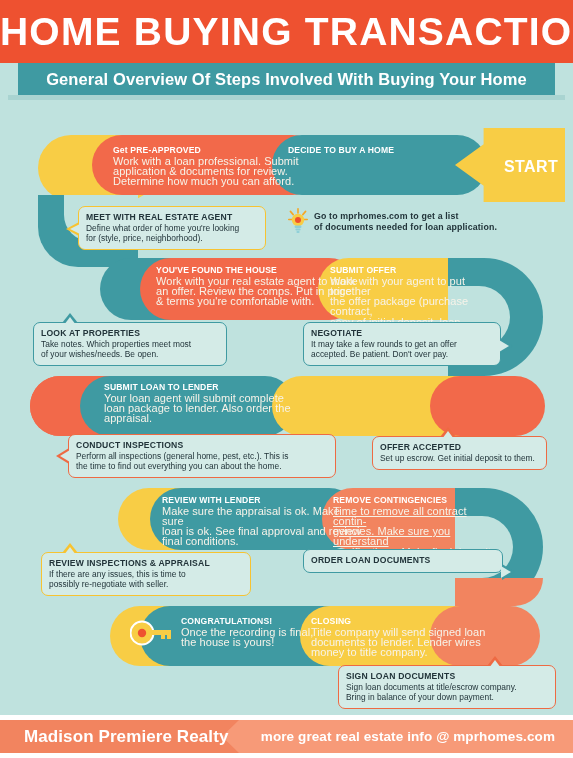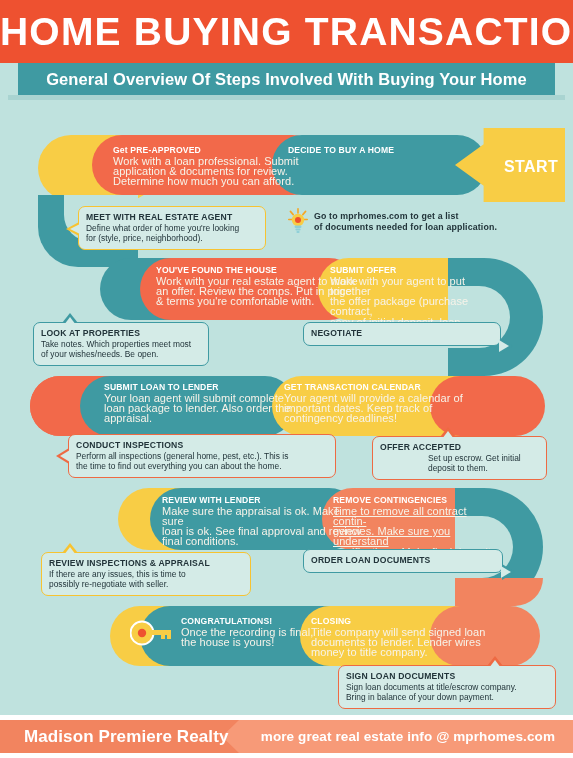--- a/index.html
+++ b/index.html
@@ -200,64 +200,60 @@
 an offer.  Review the comps.  Put in price
 &amp; terms you're comfortable with.</div>
   </div>
   <div class="txt on-dark" style="left:330px; top:265px; width:175px;">
     <div class="t">SUBMIT OFFER</div>
     <div class="b" style="white-space:pre-line;">Work with your agent to put together
 the offer package (purchase contract,
 copy of initial deposit, loan approval).</div>
   </div>
 
-  <div class="callout" style="left:33px; top:322px; width:176px;">
+  <div class="callout" style="left:33px; top:322px; width:194px;">
     <div class="t">LOOK AT PROPERTIES</div>
     <div class="b" style="white-space:pre-line;">Take notes.  Which properties meet most
 of your wishes/needs.  Be open.</div>
   </div>
   <div class="tail" style="left:62px; top:313px; border-left:8px solid transparent; border-right:8px solid transparent; border-bottom:10px solid #3f9aa2;"></div>
   <div class="tail" style="left:64px; top:317px; border-left:6px solid transparent; border-right:6px solid transparent; border-bottom:8px solid #d4ebe7;"></div>
 
   <div class="callout" style="left:303px; top:322px; width:198px;">
     <div class="t">NEGOTIATE</div>
+    <div class="b" style="white-space:pre-line;">It may take a few rounds to get an offer
+accepted. Be patient.  Don't over pay.</div>
   </div>
   <div class="tail" style="left:500px; top:338px; border-top:8px solid transparent; border-bottom:8px solid transparent; border-left:13px solid #3f9aa2;"></div>
   <div class="tail" style="left:499px; top:340px; border-top:6px solid transparent; border-bottom:6px solid transparent; border-left:10px solid #d4ebe7;"></div>
 
   <div class="pill" style="left:30px; top:376px; width:120px; height:60px; background:#f2694a;"></div>
   <div style="position:absolute; left:30px; top:376px; width:60px; height:60px; background:#f2694a; border-radius:60px 0 0 60px;"></div>
   <div class="pill" style="left:80px; top:376px; width:215px; height:60px; background:#3f9aa2;"></div>
   <div class="pill" style="left:272px; top:376px; width:215px; height:60px; background:#f8cd45;"></div>
   <div class="pill" style="left:430px; top:376px; width:115px; height:60px; background:#f2694a;"></div>
 
   <div class="txt on-dark" style="left:104px; top:382px; width:200px;">
     <div class="t">SUBMIT LOAN TO LENDER</div>
     <div class="b" style="white-space:pre-line;">Your loan agent will submit complete
 loan package to lender.  Also order the
 appraisal.</div>
   </div>
-  <div class="txt on-dark" style="left:284px; top:382px; width:200px;">
-    <div class="t">GET TRANSACTION CALENDAR</div>
-    <div class="b" style="white-space:pre-line;">Your agent will provide a calendar of
-important dates.  Keep track of
-contingency deadlines!</div>
-  </div>
 
   <div class="callout orange" style="left:68px; top:434px; width:268px;">
     <div class="t">CONDUCT INSPECTIONS</div>
     <div class="b" style="white-space:pre-line;">Perform all inspections (general home, pest, etc.). This is
 the time to find out everything you can about the home.</div>
   </div>
   <div class="tail" style="left:56px; top:448px; border-top:8px solid transparent; border-bottom:8px solid transparent; border-right:13px solid #ee6a43;"></div>
   <div class="tail" style="left:60px; top:450px; border-top:6px solid transparent; border-bottom:6px solid transparent; border-right:10px solid #d4ebe7;"></div>
 
   <div class="callout orange" style="left:372px; top:436px; width:175px;">
     <div class="t">OFFER ACCEPTED</div>
-    <div class="b" style="white-space:pre-line;margin-left:48px;">Set up escrow. Get initial deposit to them.</div>
+    <div class="b" style="white-space:pre-line;">Set up escrow. Get initial deposit to them.</div>
   </div>
   <div class="tail" style="left:440px; top:427px; border-left:8px solid transparent; border-right:8px solid transparent; border-bottom:10px solid #ee6a43;"></div>
   <div class="tail" style="left:442px; top:431px; border-left:6px solid transparent; border-right:6px solid transparent; border-bottom:8px solid #d4ebe7;"></div>
 
   <div class="pill" style="left:118px; top:488px; width:110px; height:62px; background:#f8cd45;"></div>
   <div class="pill" style="left:150px; top:488px; width:210px; height:62px; background:#3f9aa2;"></div>
   <div class="pill" style="left:322px; top:488px; width:175px; height:62px; background:#f2845f;"></div>
   <div style="position:absolute; left:455px; top:488px; width:88px; height:118px; background:#3f9aa2; border-radius:0 62px 62px 0;"></div>
   <div style="position:absolute; left:455px; top:516px; width:58px; height:62px; background:#bfe2de; border-radius:0 62px 62px 0;"></div>
   <div style="position:absolute; left:455px; top:578px; width:88px; height:28px; background:#f2845f; border-radius:0 0 62px 0;"></div>

